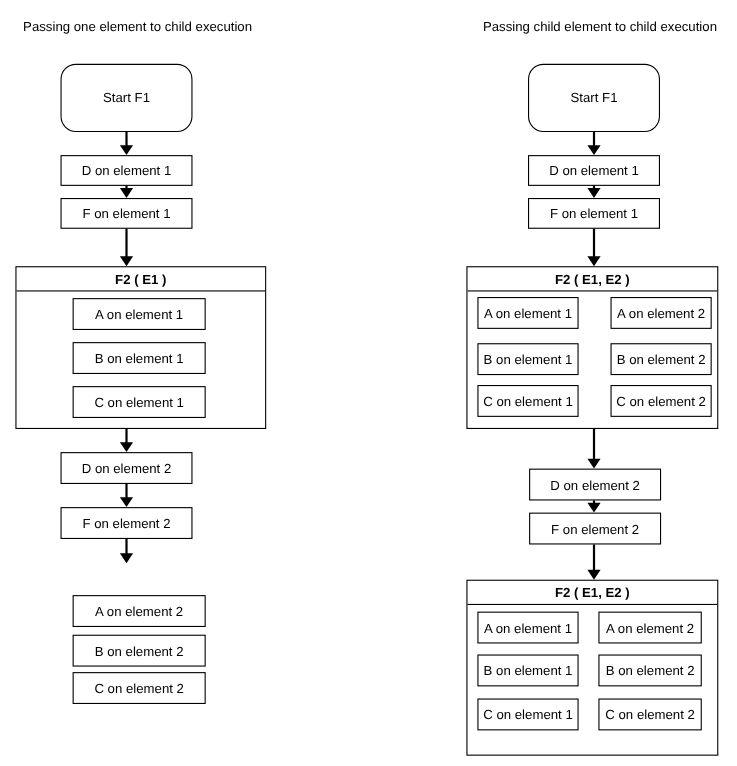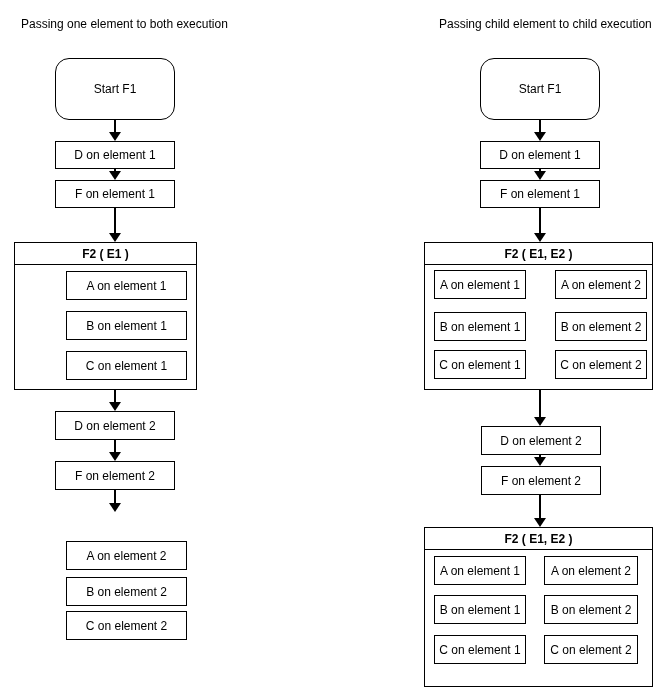--- a/index.html
+++ b/index.html
@@ -32,35 +32,35 @@
     content:"";position:absolute;left:0;bottom:0;width:0;height:0;
     border-left:6px solid transparent;border-right:6px solid transparent;
     border-top:9px solid #000;
   }
 </style>
 </head>
 <body>
 
 <div class="canvas">
 
-  <div class="dtitle" style="left:21px;top:17px">Passing one element to both execution</div>
+  <div class="dtitle" style="left:21px;top:17px">Passing one element to child execution</div>
 
   <div class="node start" style="left:55px;top:58px;width:120px;height:62px">Start F1</div>
 
   <div class="arrow" style="left:109px;top:120px;height:21px"></div>
 
   <div class="node" style="left:55px;top:141px;width:120px;height:28px">D on element 1</div>
 
   <div class="arrow" style="left:109px;top:169px;height:11px"></div>
 
   <div class="node" style="left:55px;top:180px;width:120px;height:28px">F on element 1</div>
 
   <div class="arrow" style="left:109px;top:208px;height:34px"></div>
 
-  <div class="cont" style="left:14px;top:242px;width:183px;height:148px">
+  <div class="cont" style="left:14px;top:242px;width:228px;height:148px">
     <div class="chead">F2 ( E1 )</div>
   </div>
   <div class="node" style="left:66px;top:271px;width:121px;height:29px">A on element 1</div>
   <div class="node" style="left:66px;top:311px;width:121px;height:29px">B on element 1</div>
   <div class="node" style="left:66px;top:351px;width:121px;height:29px">C on element 1</div>
 
   <div class="arrow" style="left:109px;top:390px;height:21px"></div>
 
   <div class="node" style="left:55px;top:411px;width:120px;height:29px">D on element 2</div>
 

